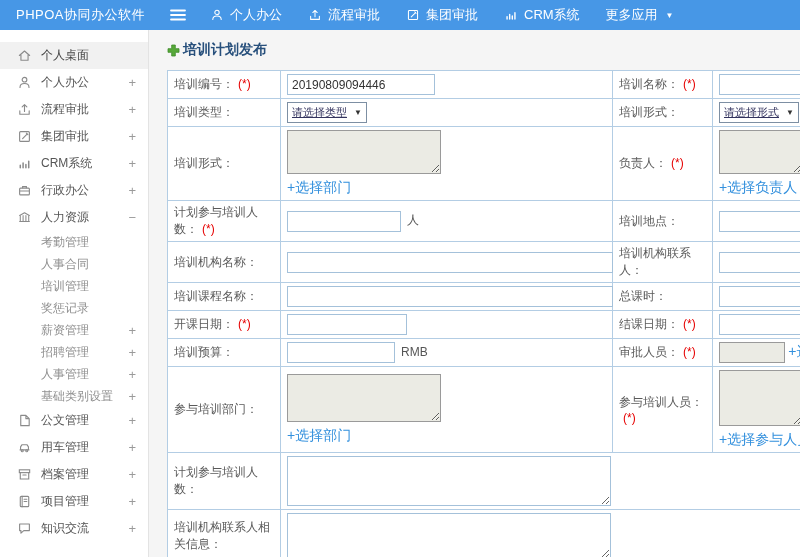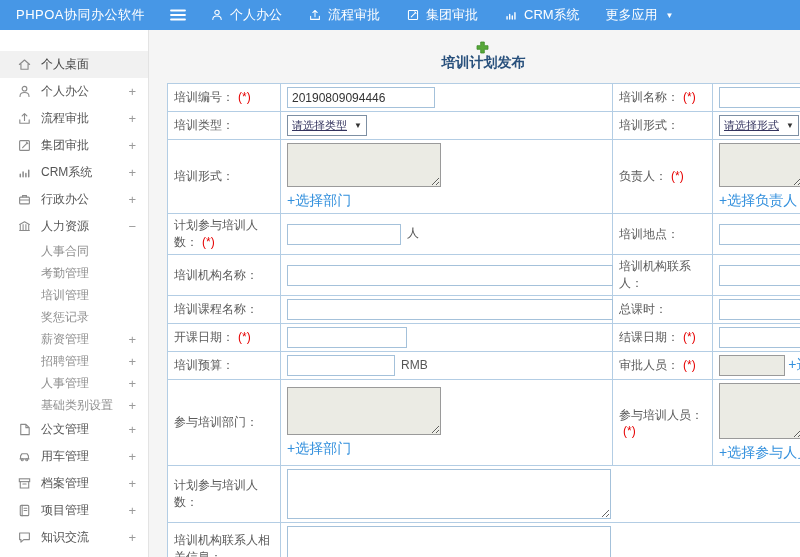--- a/index.html
+++ b/index.html
@@ -8,33 +8,33 @@
   .topbar{position:absolute;top:0;left:0;width:800px;height:30px;background:#4797e6;color:#fff;
     display:flex;align-items:center;z-index:5;}
   .brand{width:148px;padding-left:16px;font-size:13px;letter-spacing:.5px;white-space:nowrap;}
   .hamburger{width:18px;height:14px;margin-left:6px;margin-right:22px;cursor:pointer;display:flex;align-items:center;}
   .nav{display:flex;align-items:center;height:30px;}
   .nav-item{display:flex;align-items:center;margin-right:26px;font-size:13px;cursor:pointer;white-space:nowrap;}
   .nav-item .nicon{display:flex;margin-right:6px;color:#fff;}
   .caret{font-size:8px;margin-left:8px;}
   
   .sidebar{position:absolute;top:30px;left:0;width:149px;height:527px;background:#fff;
-    border-right:1px solid #e3e3e3;padding-top:21px;box-sizing:border-box;}
+    border-right:1px solid #e3e3e3;padding-top:12px;box-sizing:border-box;}
   .side-item{height:27px;display:flex;align-items:center;padding:0 12px 0 17px;color:#555;
     font-size:12px;cursor:pointer;}
   .side-item.active{background:#f1f1f1;color:#444;}
   .sicon{width:15px;height:15px;margin-right:9px;color:#8a8a8a;display:flex;align-items:center;}
   .slabel{white-space:nowrap;overflow:hidden;}
   .expander{margin-left:auto;color:#9a9a9a;font-size:13px;}
   .sub-item{height:22px;display:flex;align-items:center;padding:0 12px 0 41px;color:#8f8f8f;
     font-size:12px;cursor:pointer;}
   
   .main{position:absolute;top:30px;left:150px;width:650px;height:527px;background:#f5f5f5;
     padding:11px 0 0 17px;box-sizing:border-box;overflow:hidden;}
-  .page-title{display:flex;align-items:center;color:#28507c;font-size:14px;font-weight:bold;margin-bottom:11px;flex-direction:column;}
+  .page-title{display:flex;align-items:center;color:#28507c;font-size:14px;font-weight:bold;margin-bottom:11px;}
   .page-title .plus-icon{display:flex;margin-right:3px;}
   table.form{border-collapse:collapse;background:#fff;table-layout:fixed;width:740px;}
   table.form td{border:1px solid #b3cde4;font-size:12px;color:#5a5a5a;padding:3px 6px;vertical-align:middle;}
   td.lbl{padding-left:10px;}
   .req{color:#e60000;margin-left:4px;}
   input.in{height:17px;border:1px solid #a4c1da;font-size:12px;padding:1px 4px;color:#333;
     font-family:"Liberation Sans","DejaVu Sans",sans-serif;vertical-align:middle;background:#fff;}
   input.gray{background:#ebebe4;border:1px solid #9a9a9a;}
   .w140{width:138px}.w104{width:104px}.w318{width:316px}.w112{width:110px}.w100{width:98px}
   .w58{width:56px}.w140r{width:138px}
@@ -210,24 +210,24 @@
     <span class="sicon">
         <svg width="15" height="15">
           <use href="#i-bank"></use>
         </svg>
       </span>
     <span class="slabel">人力资源</span>
     <span class="expander">−</span>
   </div>
 
   <div class="sub-item">
+    <span class="slabel">考勤管理</span>
+  </div>
+  <div class="sub-item">
     <span class="slabel">人事合同</span>
-  </div>
-  <div class="sub-item">
-    <span class="slabel">考勤管理</span>
   </div>
   <div class="sub-item">
     <span class="slabel">培训管理</span>
   </div>
   <div class="sub-item">
     <span class="slabel">奖惩记录</span>
   </div>
   <div class="sub-item">
     <span class="slabel">薪资管理</span>
     <span class="expander">+</span>

